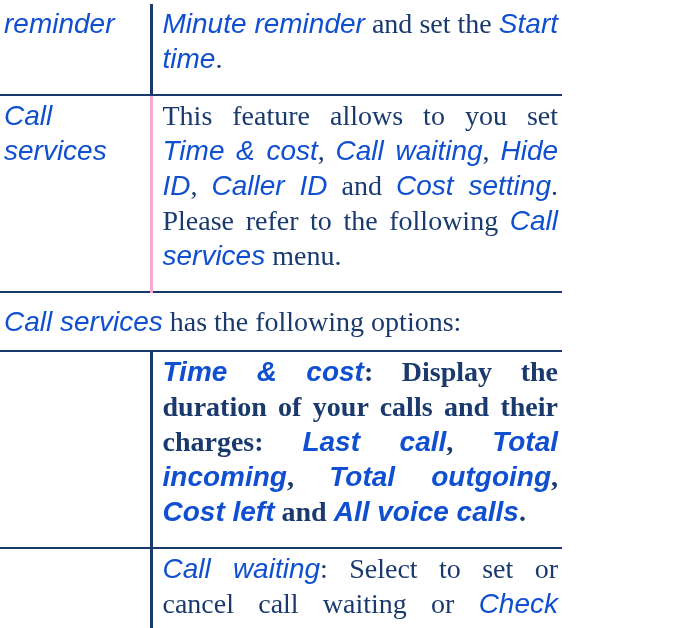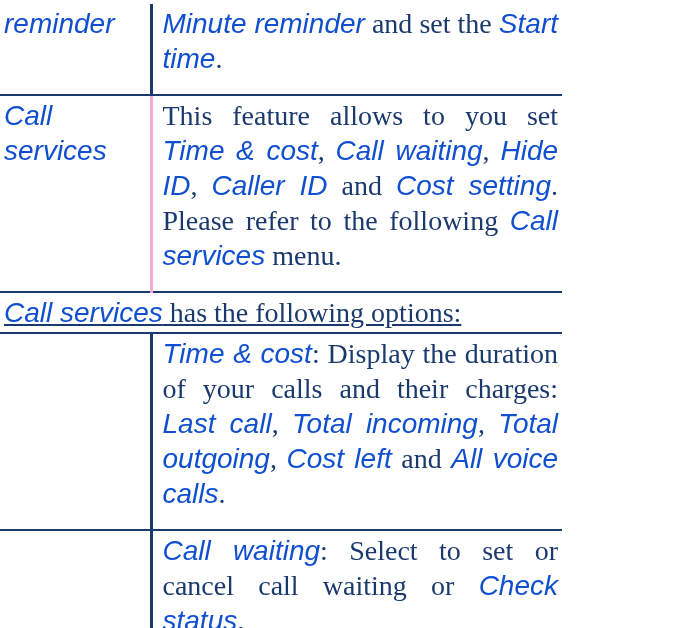--- a/index.html
+++ b/index.html
@@ -29,30 +29,29 @@
     padding: 2px 6px 2px 4px;
     vertical-align: top;
   }
   td.right {
     padding: 2px 4px 18px 10px;
     vertical-align: top;
     text-align: justify;
     text-justify: inter-word;
   }
   td.full {
-    padding: 2px 4px;
-    text-decoration: underline;
+    padding: 11px 4px;
   }
   
   tr.row1 td { border-bottom: 2px solid #1a3a6e; }
   tr.row1 td.right { border-left: 3px solid #1a3a6e; }
   tr.row2 td { border-bottom: 2px solid #1a3a6e; }
   tr.row2 td.right { border-left: 3px solid #f9a8d4; }
   tr.row-span td { border-bottom: 2px solid #1a3a6e; }
-  tr.row4 td.right { border-left: 3px solid #1a3a6e; }
+  tr.row4 td.right { border-left: 3px solid #1a3a6e; font-weight: bold; }
   tr.row4 td { border-bottom: 2px solid #1a3a6e; }
   tr.row5 td.right { border-left: 3px solid #1a3a6e; }
 
   .term {
     font-family: Arial, Helvetica, sans-serif;
     font-style: italic;
     color: #1050d0;
   }
   .body-text {
     color: #1a3a6e;

